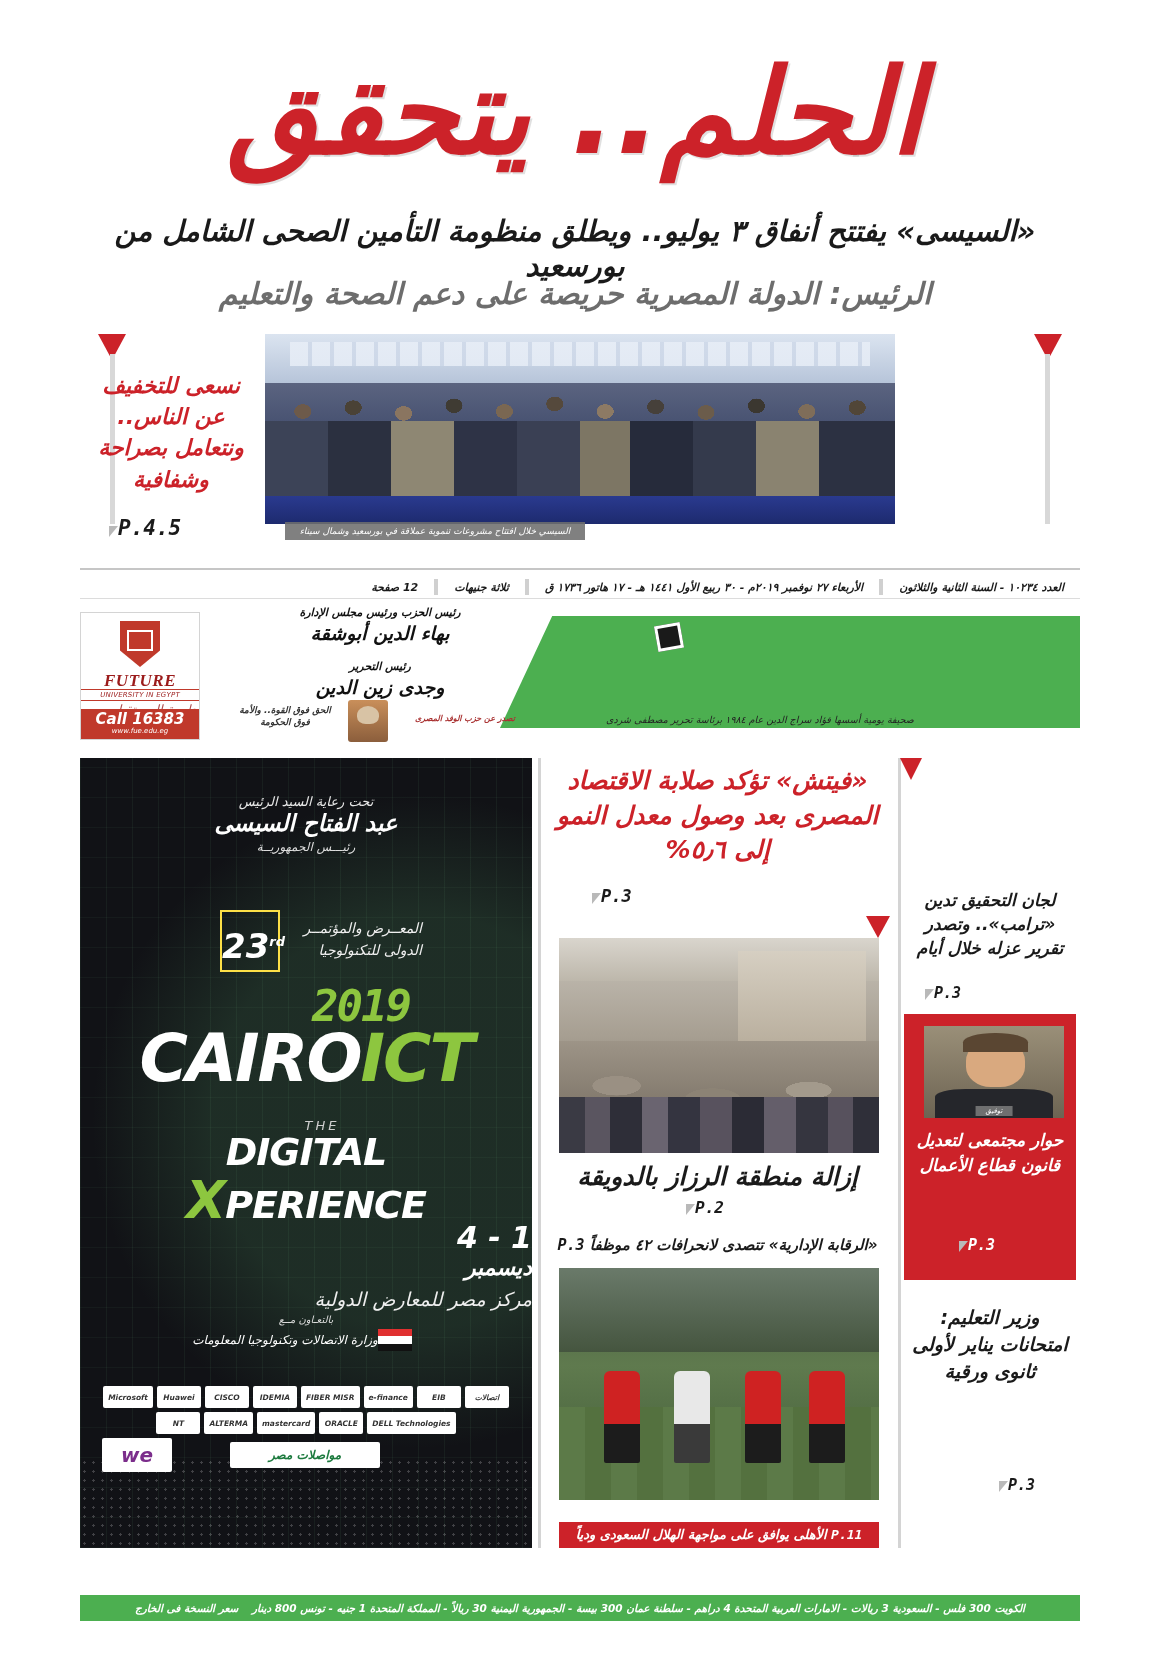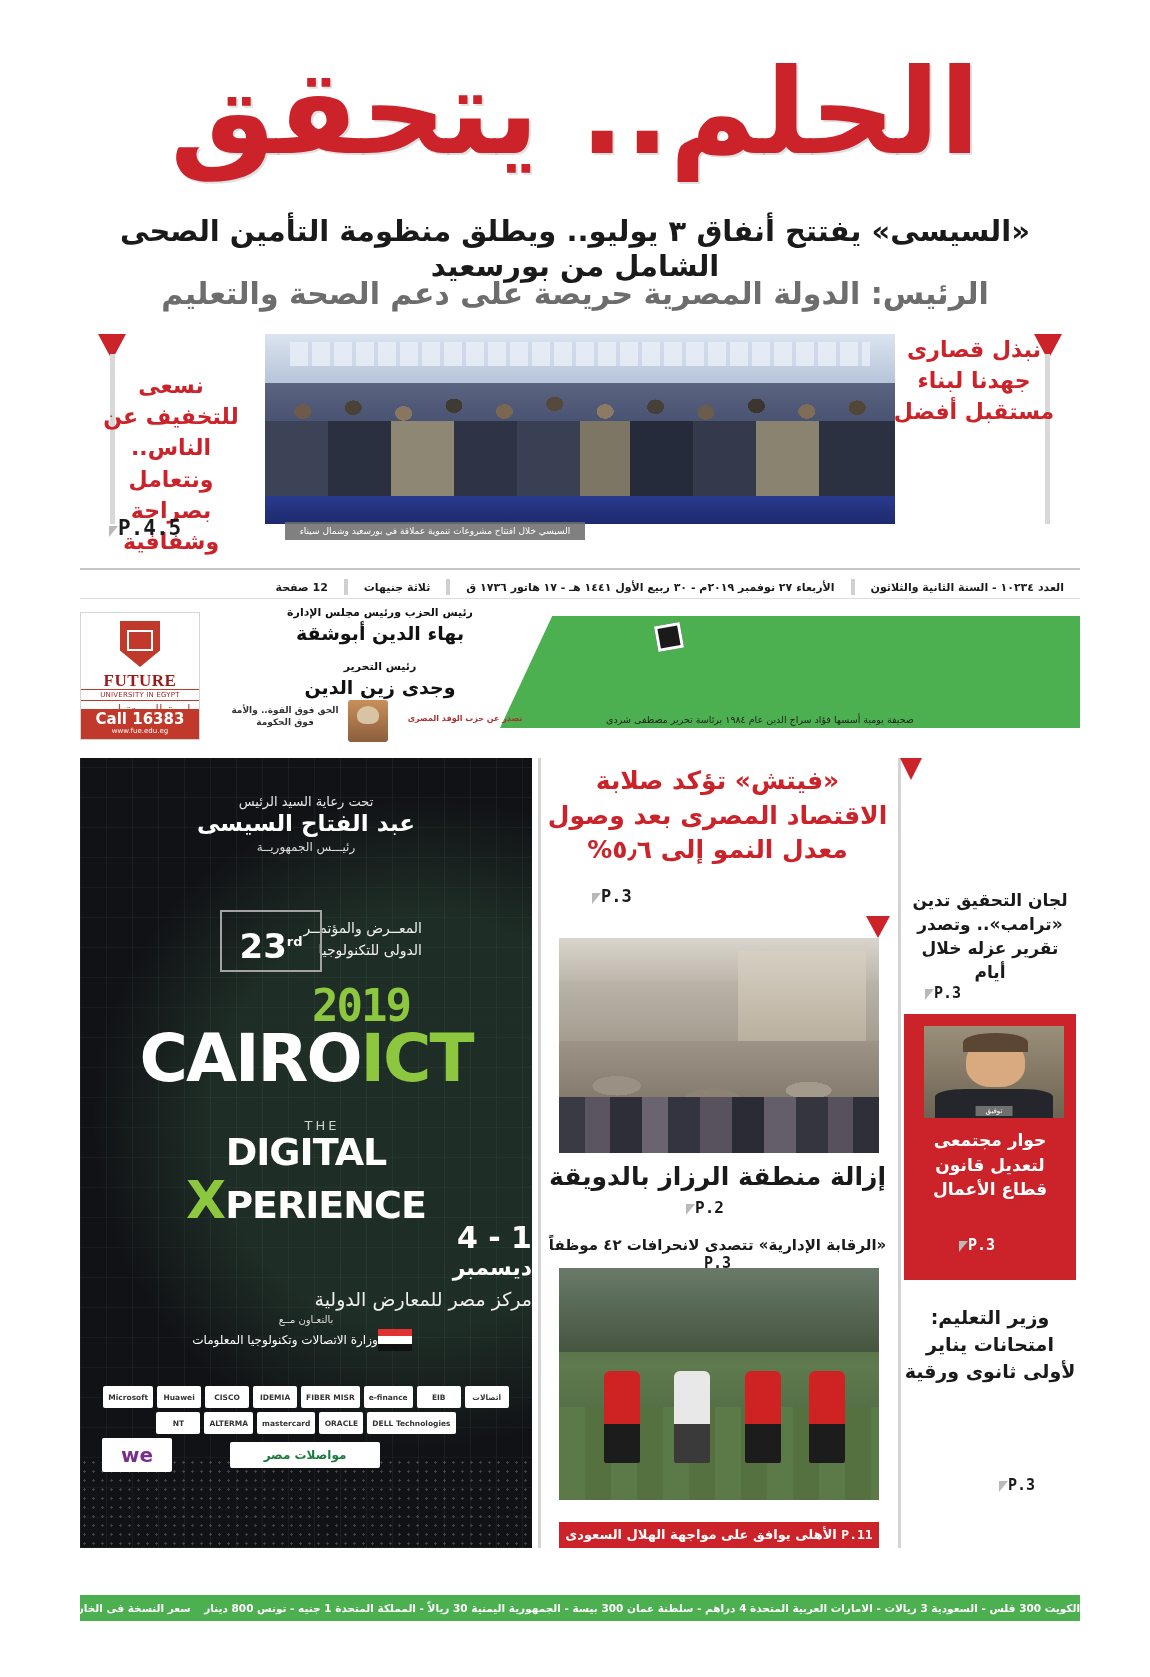--- a/index.html
+++ b/index.html
@@ -3,21 +3,21 @@
 <meta charset="utf-8">
 <title>Al-Wafd Front Page</title>
 <style>
   * { box-sizing: border-box; margin: 0; padding: 0; }
   html, body {
     width: 1150px; height: 1677px;
     background: #ffffff;
     font-family: "DejaVu Sans", "Liberation Sans", sans-serif;
     overflow: hidden;
   }
-  .page { position: relative; width: 1150px; height: 1677px; background:#fff; }
+  .page { position: relative; width: 1150px; height: 1677px; background:#fff;font-style:italic; }
 
   
   .banner { position:absolute; left:0; top:0; width:1150px; height:330px; }
   .main-title {
     position:absolute; left:0; top:52px; width:1150px;
     text-align:center; color:#cc2229;
     font-size:118px; font-weight:bold; line-height:1.02;
     letter-spacing:-1px; direction:rtl;
     text-shadow: 2px 2px 0 rgba(0,0,0,0.12);
   }
@@ -225,22 +225,22 @@
     background: radial-gradient(circle, rgba(255,255,255,.20) 1px, transparent 1.4px) 0 0/9px 9px;
   }
   .ad-head { position:absolute; left:0; top:36px; width:100%; text-align:center; direction:rtl; }
   .ad-head .l1 { font-size:13px; color:#e8e8e8; margin-bottom:1px; }
   .ad-head .l2 { font-size:23px; font-weight:bold; color:#fff; }
   .ad-head .l3 { font-size:12px; color:#ddd; letter-spacing:3px; margin-top:4px; }
 
   .ad-conf { position:absolute; right:110px; top:160px; text-align:right; direction:rtl; }
   .ad-conf div { font-size:14px; color:#f0f0f0; line-height:1.55; }
   .ad-23 {
-    position:absolute; left:140px; top:152px; width:102px; height:62px;
-    border:2px solid #a3a3a3; color:#fff; direction:ltr;
+    position:absolute; left:140px; top:152px; width:60px; height:62px;
+    border:2px solid #fde047; color:#fff; direction:ltr;
     font-size:34px; font-weight:bold; text-align:center; line-height:60px;
   }
   .ad-23 sup { font-size:13px; }
 
   .ad-year {
     position:absolute; left:232px; top:222px; direction:ltr;
     font-size:44px; font-weight:bold; color:#8dc63f;
     font-family:"DejaVu Sans Mono","Liberation Mono",monospace;
     letter-spacing:-2px;
   }
@@ -444,21 +444,20 @@
       <div class="backdrop"></div>
       <div class="banner-strip"></div>
       <div class="crowd"></div>
       <div class="front-row"></div>
       <div class="floor"></div>
     </div>
     <div class="hero-caption">السيسي خلال افتتاح مشروعات تنموية عملاقة في بورسعيد وشمال سيناء</div>
 
     <div class="redtab" style="right:18px; top:0;"></div>
     <div class="greybar" style="right:30px; top:20px; height:170px;"></div>
-    <div class="side-quote right">نبذل قصارى جهدنا لبناء مستقبل أفضل</div>
 
     <div class="pageref" style="left:26px; top:182px;">
       <span class="flag"></span><span>P.4.5</span>
     </div>
   </div>
 
   <div class="rule" style="left:80px; top:568px; width:1000px; height:2px;"></div>
 
   <div class="datebar">
     <div class="cell">العدد ١٠٢٣٤ - السنة الثانية والثلاثون</div>

